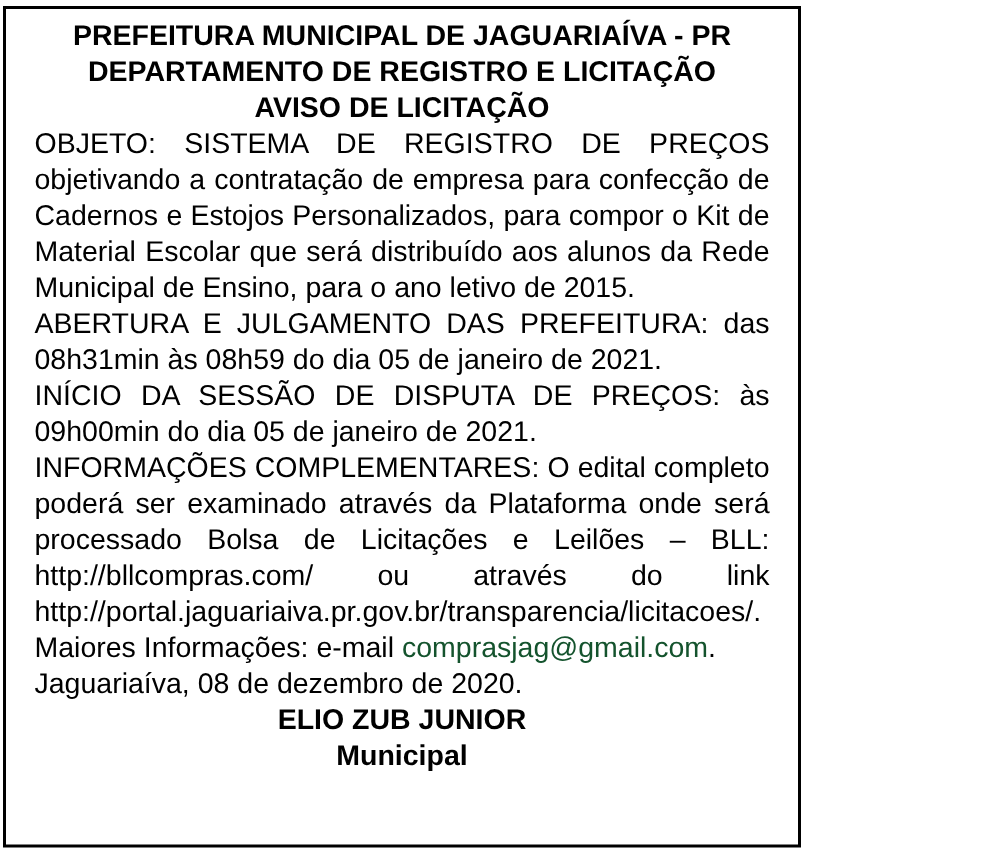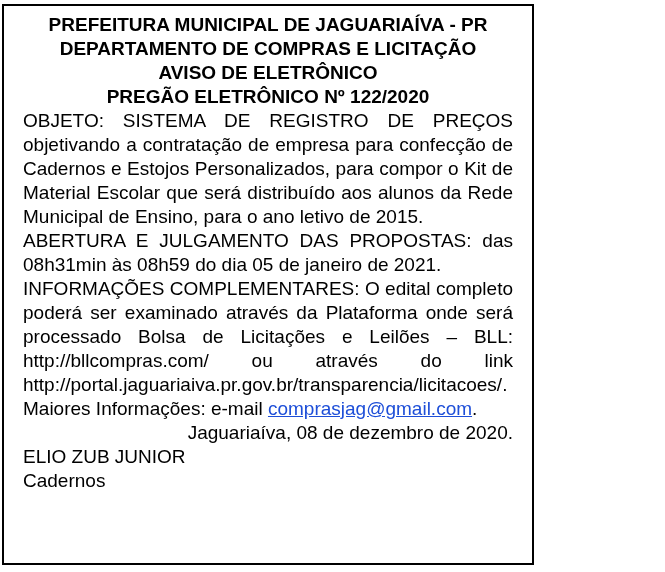--- a/index.html
+++ b/index.html
@@ -29,42 +29,41 @@
     text-align: center;
     white-space: nowrap;
   }
   .bold { font-weight: bold; }
   p.section {
     margin: 0;
     text-align: justify;
   }
   p.section .label { font-weight: normal; }
   a.email-link {
-    color: #1d4ed8;
-    text-decoration: underline;
+    color: #14532d;
     cursor: pointer;
   }
-  .footer-date { text-align: right; font-weight: normal; }
-  .footer-name, .footer-role { font-weight: normal; }
+  .footer-date { text-align: left; font-weight: normal; }
+  .footer-name, .footer-role { text-align: center; font-weight: bold; }
 </style>
 </head>
 <body>
 
 <div class="doc-frame">
 
   <div class="center-line bold">PREFEITURA MUNICIPAL DE JAGUARIAÍVA - PR</div>
-  <div class="center-line bold">DEPARTAMENTO DE COMPRAS E LICITAÇÃO</div>
-  <div class="center-line bold">AVISO DE ELETRÔNICO</div>
-  <div class="center-line bold">PREGÃO ELETRÔNICO Nº 122/2020</div>
+  <div class="center-line bold">DEPARTAMENTO DE REGISTRO E LICITAÇÃO</div>
+  <div class="center-line bold">AVISO DE LICITAÇÃO</div>
 
   <p class="section"><span class="label">OBJETO</span><span>: SISTEMA DE REGISTRO DE PREÇOS objetivando a contratação de empresa para confecção de Cadernos e Estojos Personalizados, para compor o Kit de Material Escolar que será distribuído aos alunos da Rede Municipal de Ensino, para o ano letivo de 2015.</span></p>
 
 
-  <p class="section"><span class="label">ABERTURA E JULGAMENTO DAS PROPOSTAS</span><span>: das 08h31min às 08h59 do dia 05 de janeiro de 2021.</span></p>
+  <p class="section"><span class="label">ABERTURA E JULGAMENTO DAS PREFEITURA</span><span>: das 08h31min às 08h59 do dia 05 de janeiro de 2021.</span></p>
 
+  <p class="section"><span class="label">INÍCIO DA SESSÃO DE DISPUTA DE PREÇOS</span><span>: às 09h00min do dia 05 de janeiro de 2021.</span></p>
 
   <p class="section"><span class="label">INFORMAÇÕES COMPLEMENTARES</span><span>: O edital completo poderá ser examinado através da Plataforma onde será processado Bolsa de Licitações e Leilões – BLL: http://bllcompras.com/ ou através do link http://portal.jaguariaiva.pr.gov.br/transparencia/licitacoes/. Maiores Informações: e-mail </span><a class="email-link">comprasjag@gmail.com</a><span>.</span></p>
 
   <div class="footer-date">Jaguariaíva, 08 de dezembro de 2020.</div>
   <div class="footer-name">ELIO ZUB JUNIOR</div>
-  <div class="footer-role">Cadernos</div>
+  <div class="footer-role">Municipal</div>
 
 </div>
 
 </body></html>

